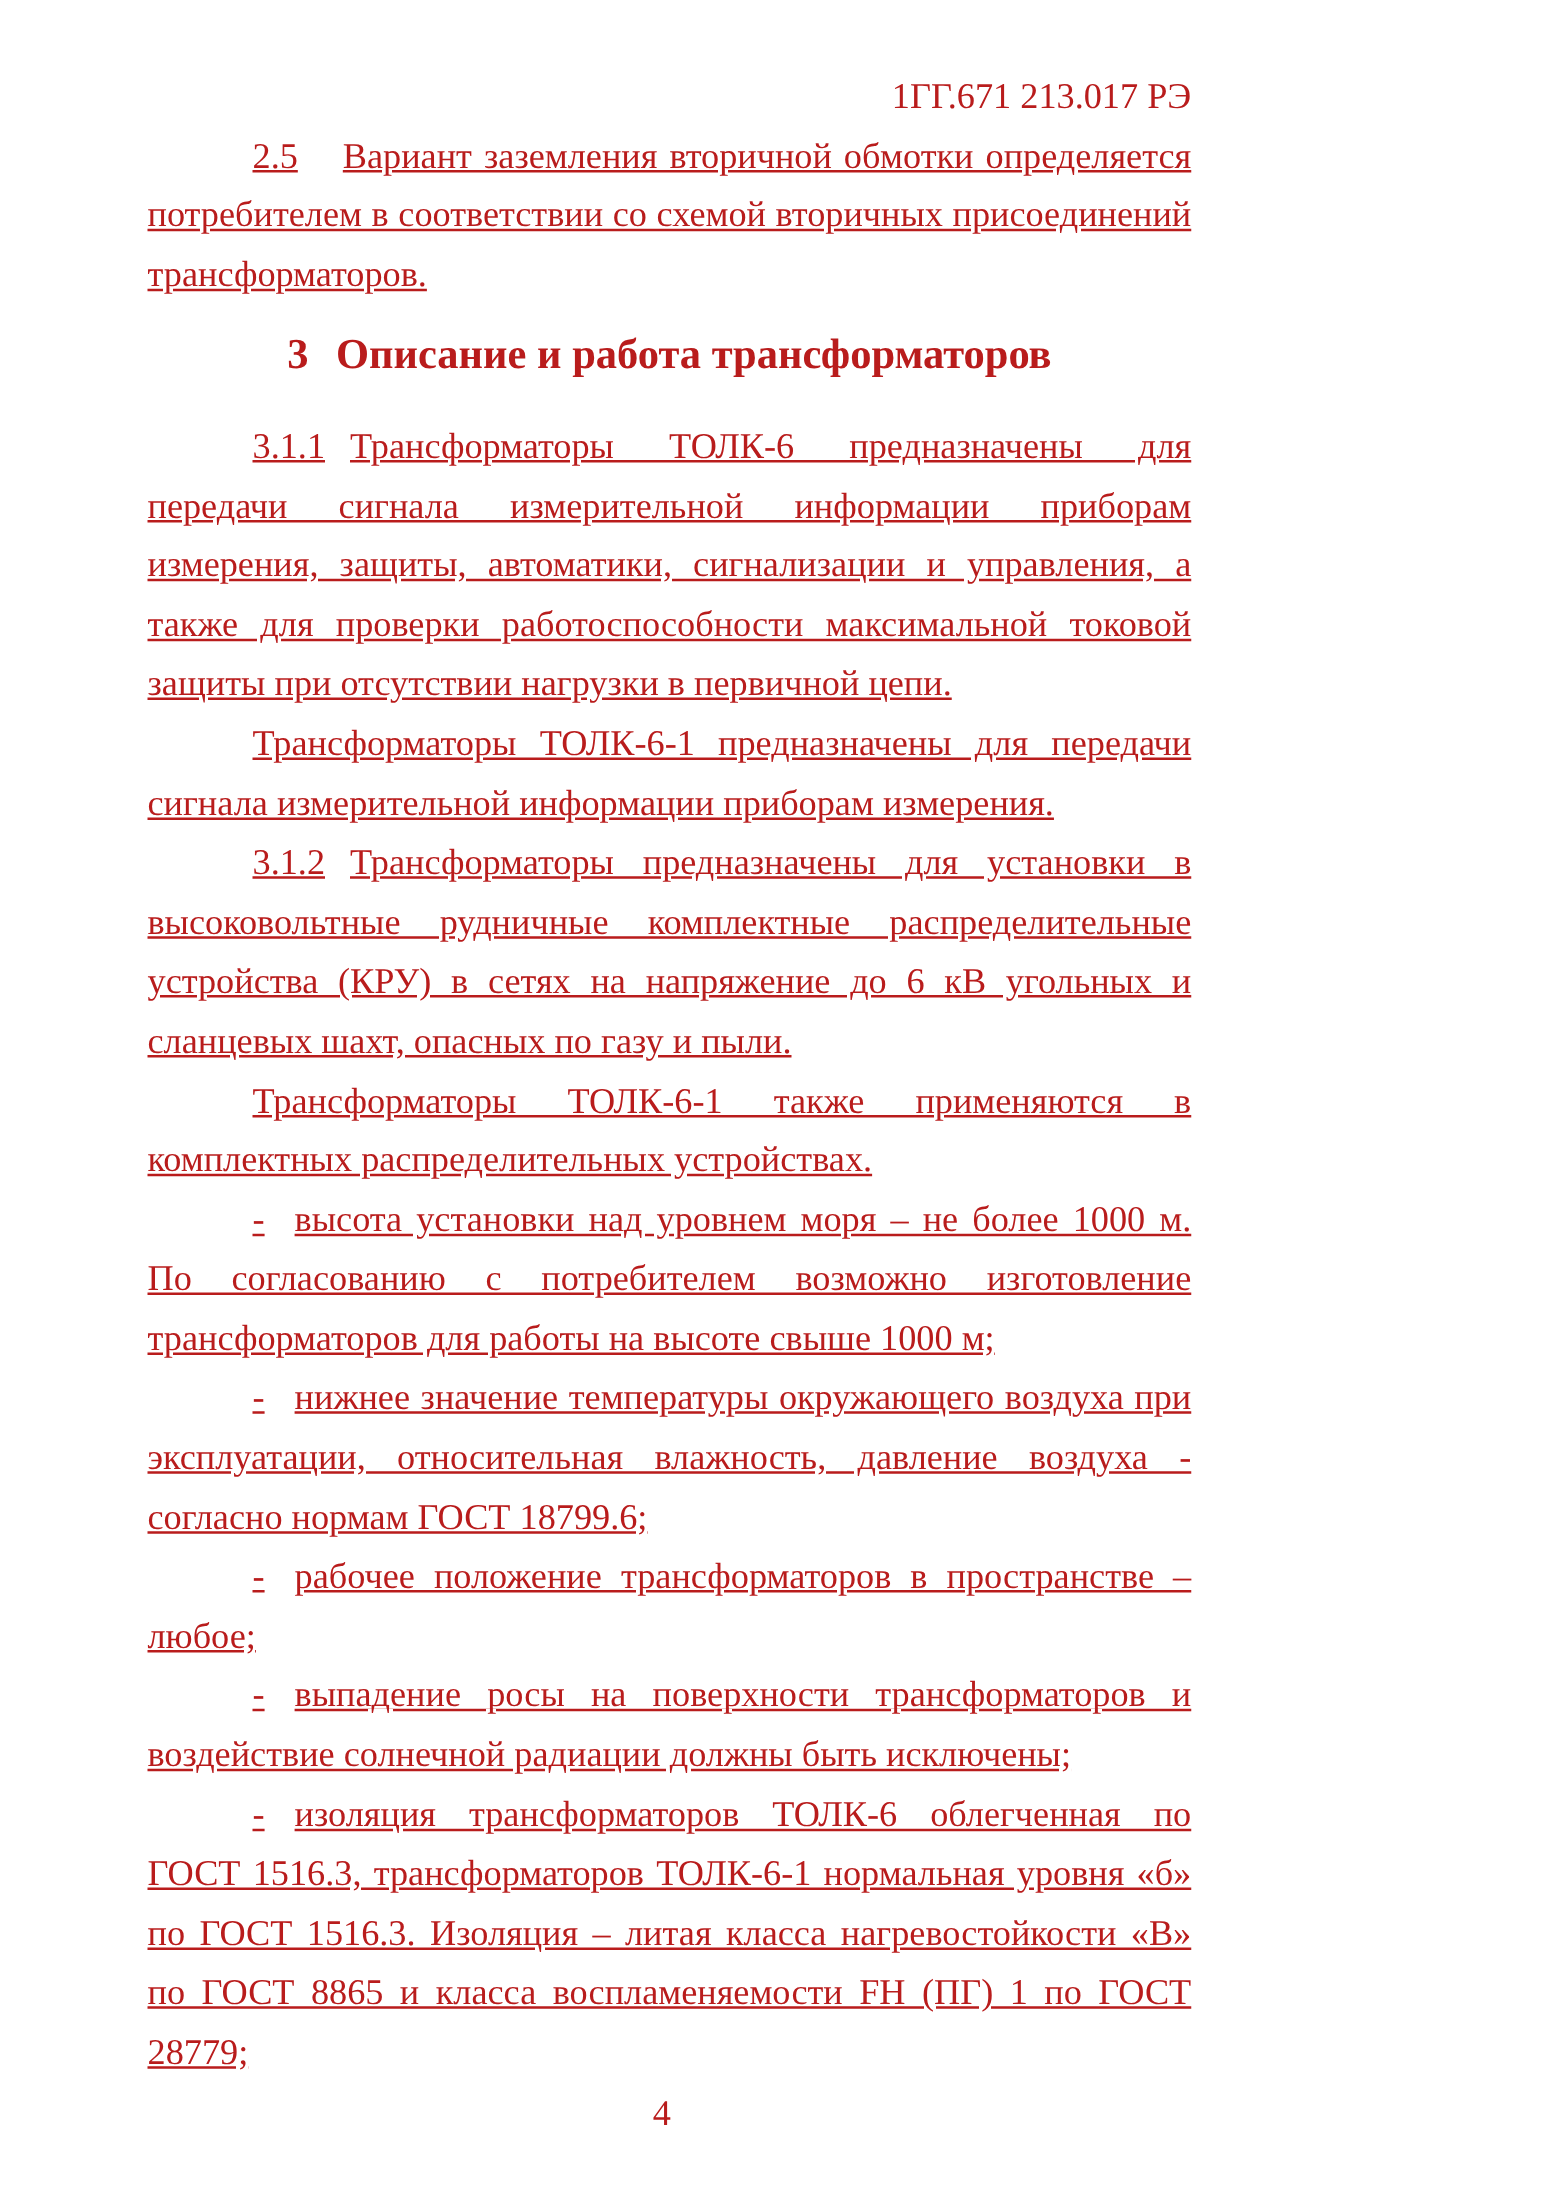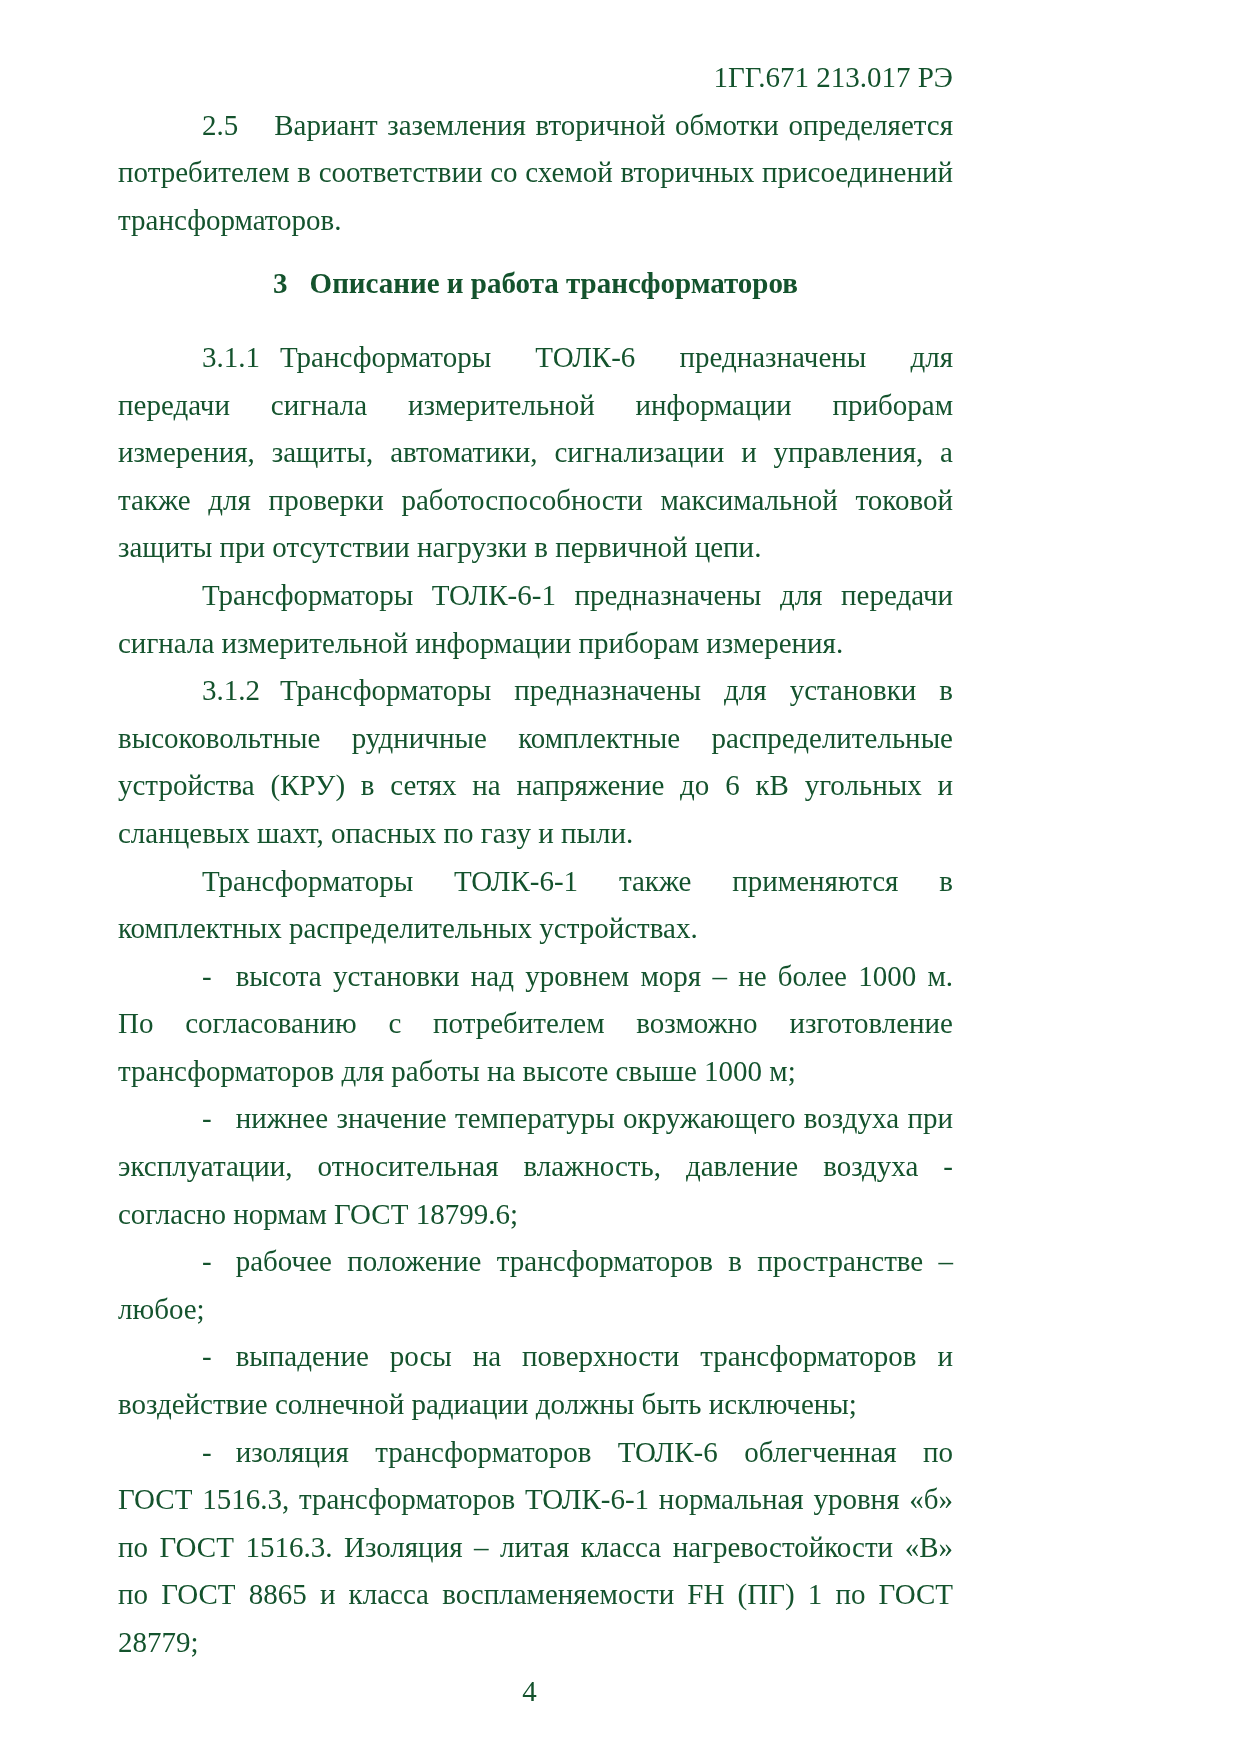--- a/index.html
+++ b/index.html
@@ -7,47 +7,48 @@
     padding: 0;
     background: #ffffff;
   }
   .page {
     position: relative;
     width: 1059px;
     height: 1755px;
     box-sizing: border-box;
     padding: 54px 106px 0 118px;
     background: #ffffff;
-    color: #14532d;
+    color: #b91c1c;
     font-family: "Liberation Serif", "DejaVu Serif", serif;
     font-size: 29px;
     line-height: 47.6px;
     overflow: hidden;
   }
   .doc-code {
     text-align: right;
     margin: 0;
   }
   .para {
     margin: 0;
     text-align: justify;
     text-indent: 84px;
+    text-decoration: underline;
   }
   .num {
     padding-right: 20px;
   }
   .num-wide {
     padding-right: 36px;
   }
   .section-heading {
     margin: 16px 0 26px 0;
     font-weight: bold;
     text-align: center;
     text-indent: 0;
-    font-size: 29px;
+    font-size: 34px;
     line-height: 47.6px;
   }
   .section-heading .num {
     padding-right: 22px;
   }
   .marker {
     padding-right: 24px;
   }
   .page-number {
     position: absolute;

